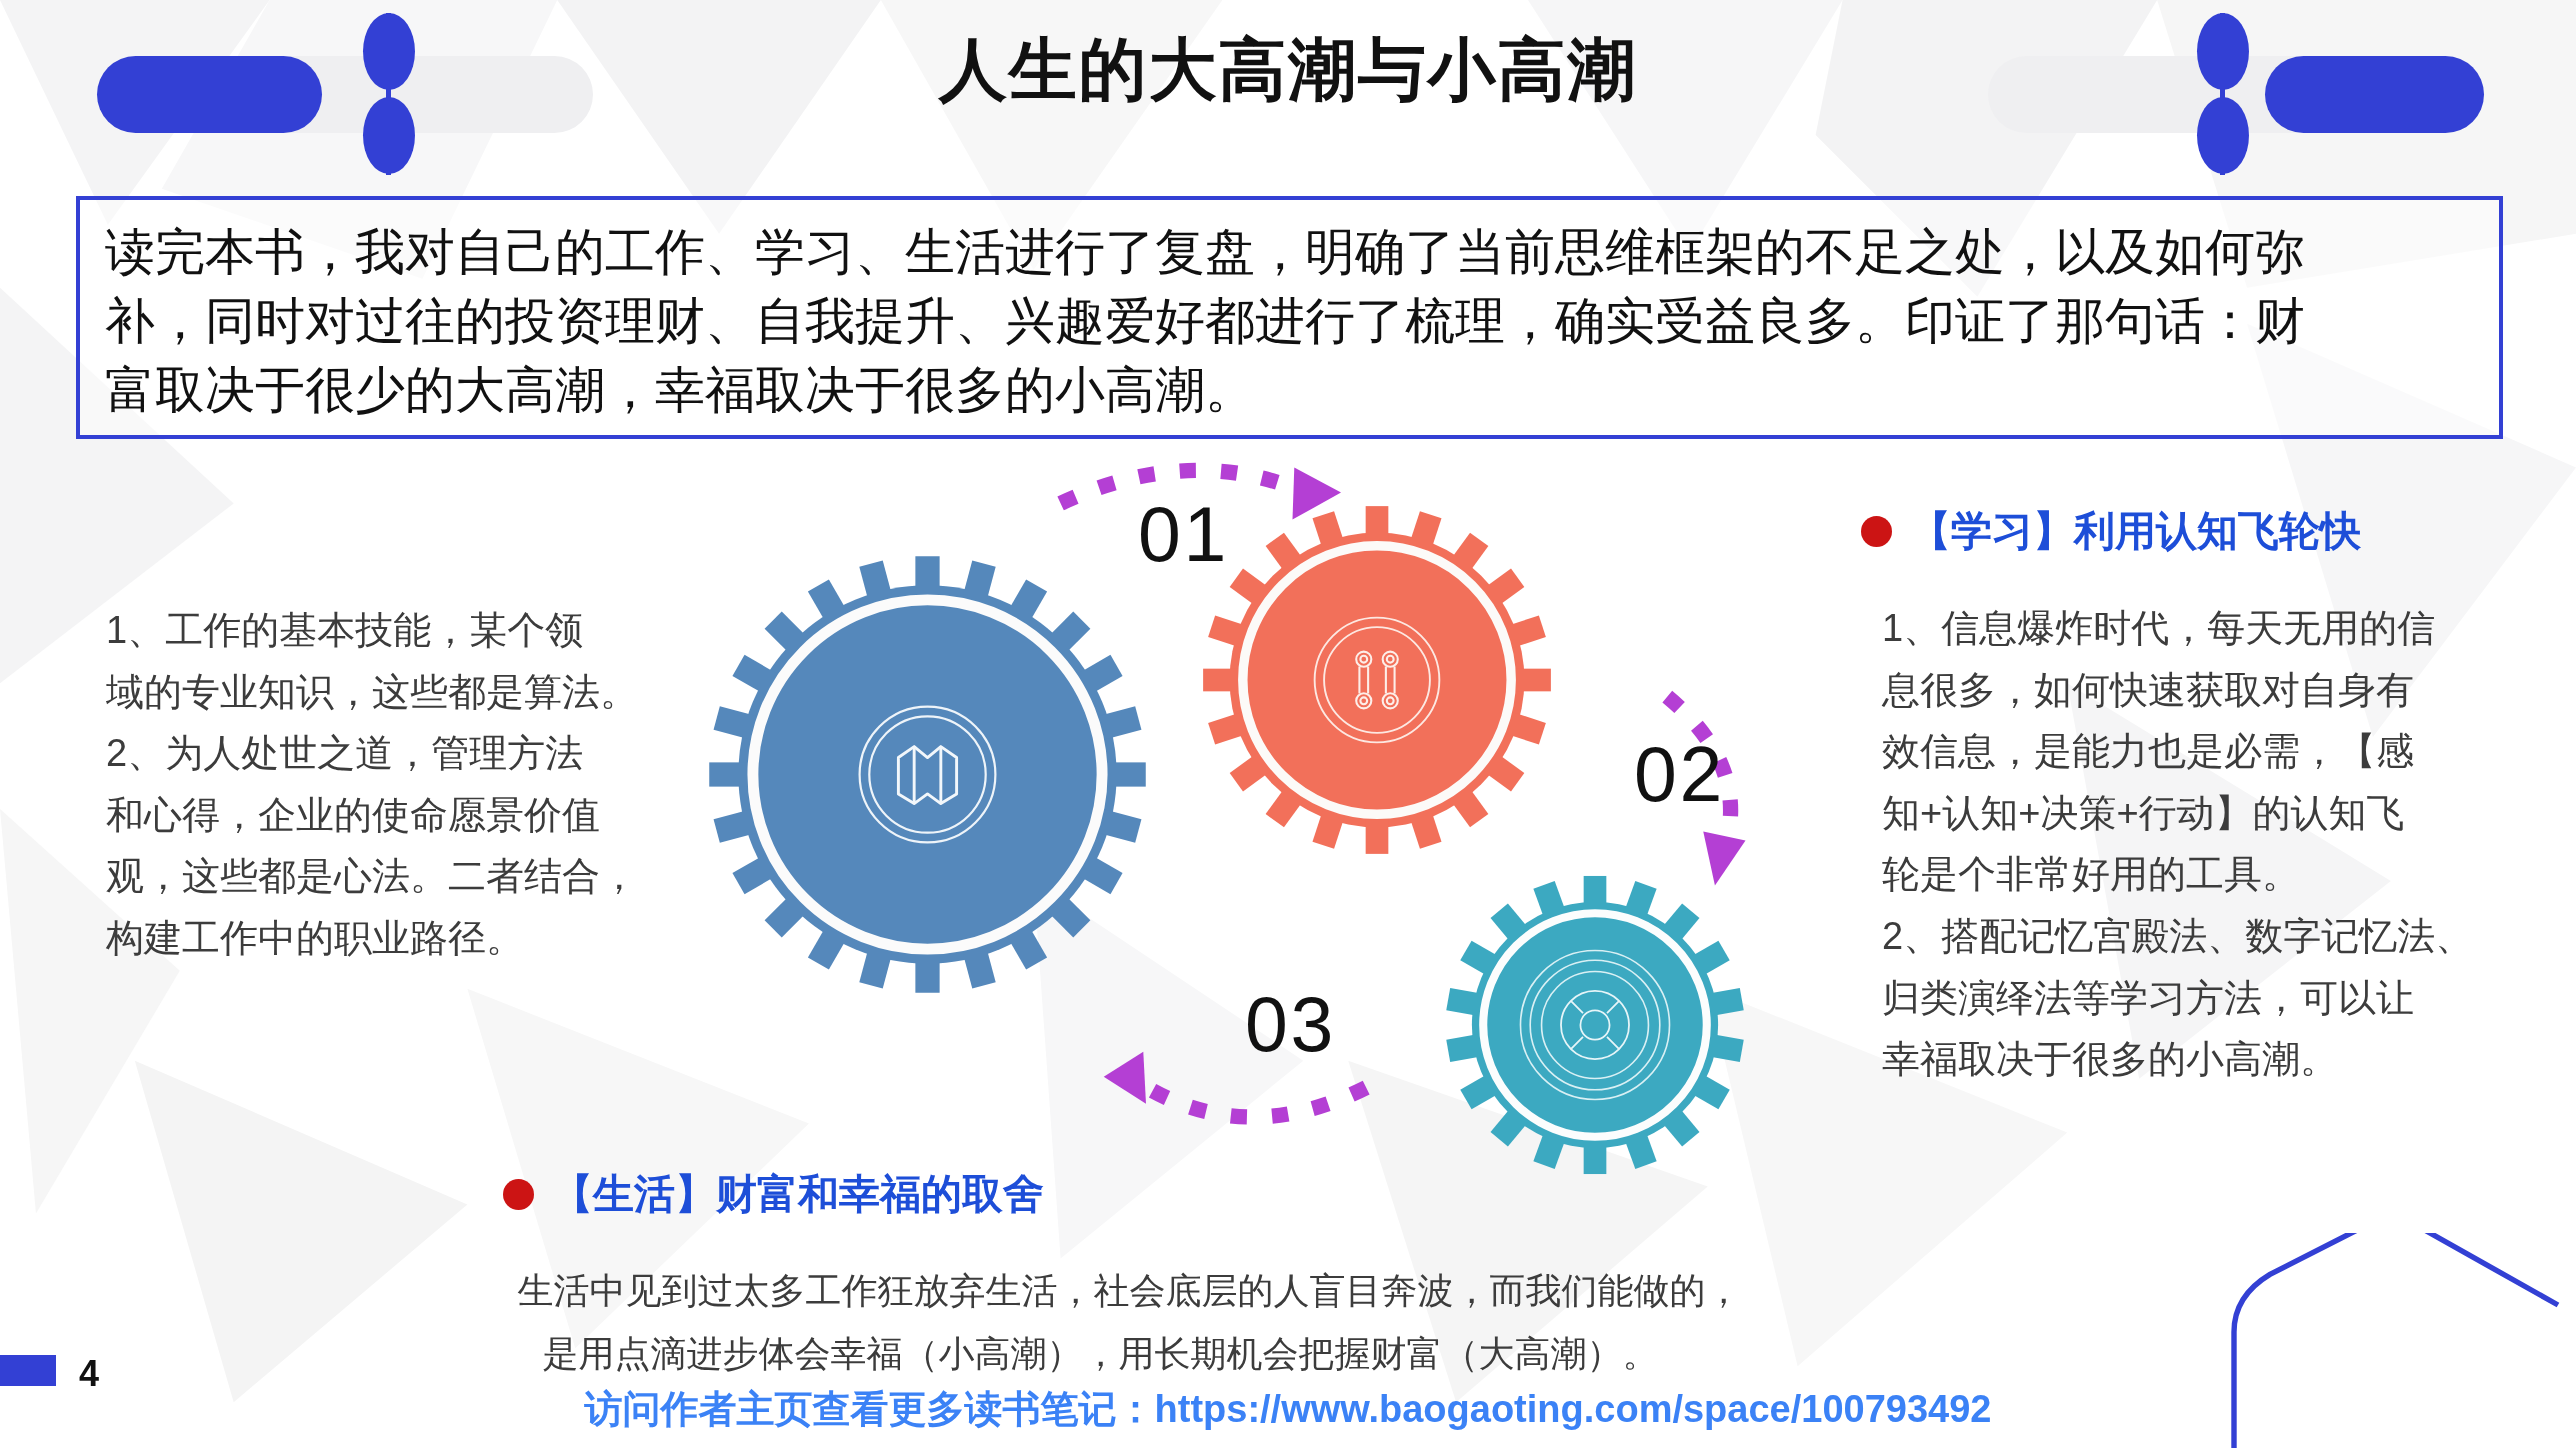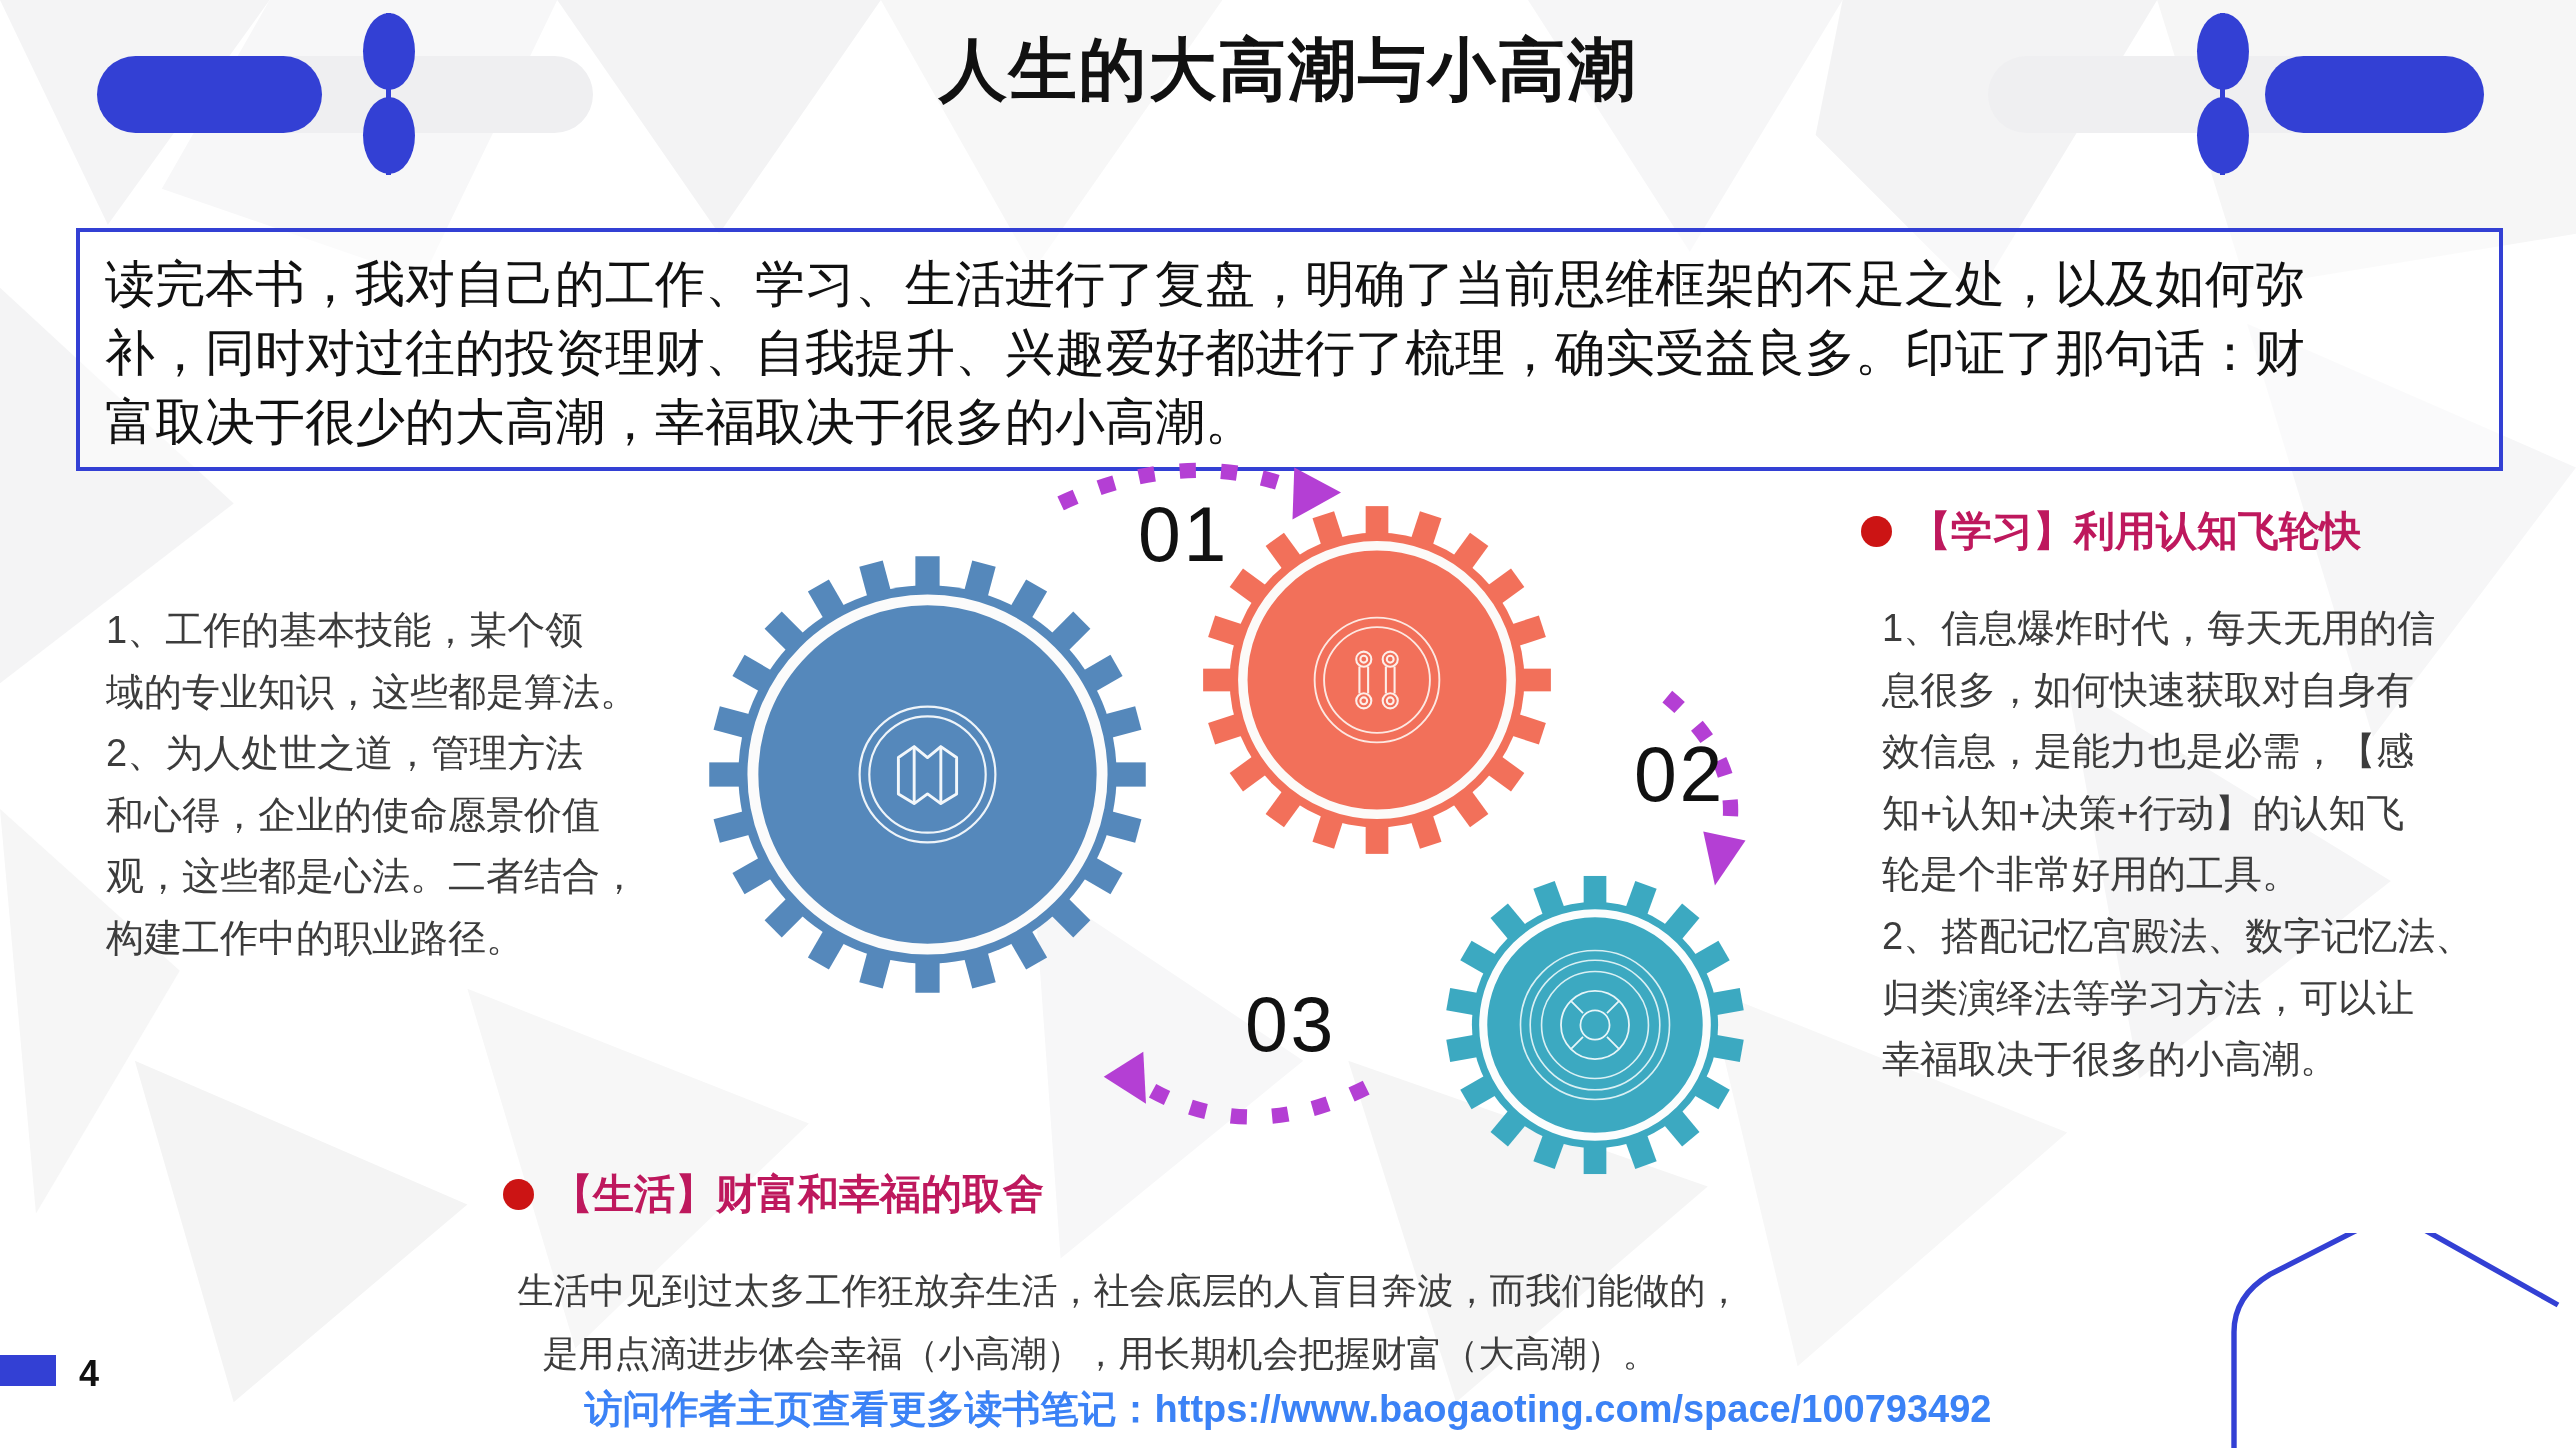--- a/index.html
+++ b/index.html
@@ -23,21 +23,21 @@
   .slide-title{
     position:absolute;left:0;top:25px;width:2576px;text-align:center;
     font-size:68px;font-weight:bold;color:#111111;letter-spacing:1.8px;
     white-space:nowrap;
   }
 
   
   .summary-box{
     position:absolute;left:76px;top:196px;width:2427px;height:243px;
     border:4.5px solid #3340d4;background:rgba(255,255,255,0.45);
-    box-sizing:border-box;padding:18px 25px 0 25px;margin-top:32px;
+    box-sizing:border-box;padding:18px 25px 0 25px;
   }
   .summary-text{
     font-size:50px;line-height:1.38;color:#111111;font-weight:500;
     letter-spacing:0px;
   }
 
   
   .gear-wrap{position:absolute;}
   .gear-svg{display:block;}
 
@@ -45,21 +45,21 @@
   .stepnum{position:absolute;font-size:77px;color:#111111;font-weight:400;letter-spacing:2.7px;}
 
   
   .col{position:absolute;}
   .col-head{display:flex;align-items:flex-start;}
   .bullet{
     width:31px;height:31px;border-radius:50%;background:#cc1414;
     flex:0 0 31px;margin-top:10.8px;margin-right:18px;
   }
   .head-text{
-    color:#be185d;font-size:41px;font-weight:bold;line-height:1.3;
+    color:#1d4ed8;font-size:41px;font-weight:bold;line-height:1.3;
   }
   .body-text{
     color:#3c3c3c;font-size:38px;line-height:1.62;
   }
 
   
   .life-head{display:flex;align-items:flex-start;}
   .life-body{color:#3c3c3c;font-size:36px;line-height:1.75;}
 
   

